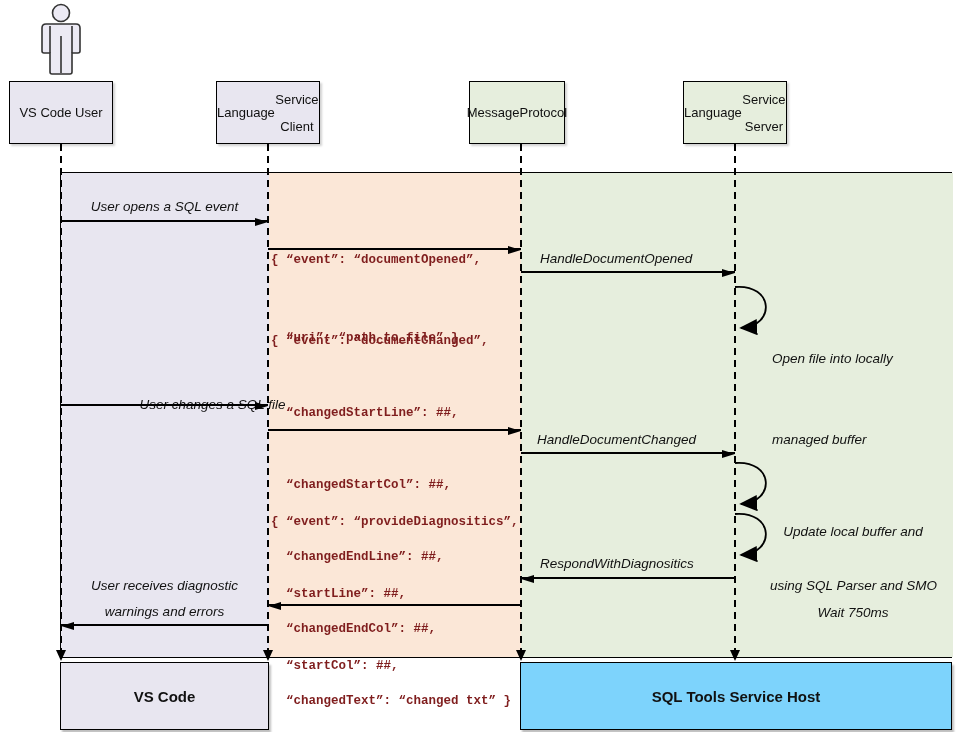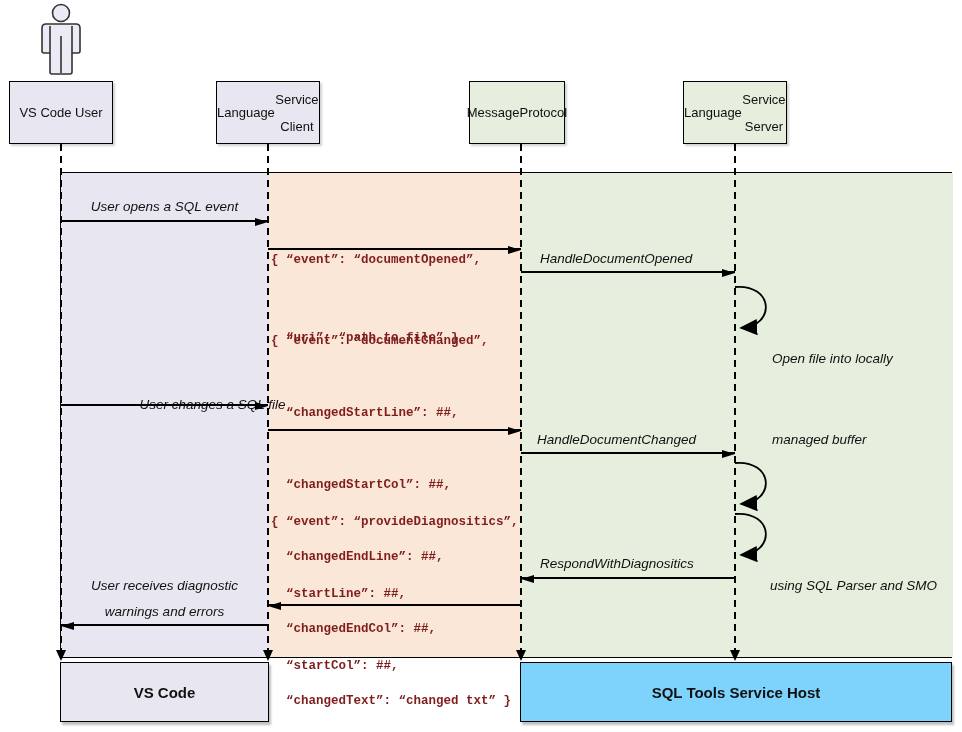--- a/index.html
+++ b/index.html
@@ -50,21 +50,21 @@
   .note.center{text-align:center;}
   .json-block{
     position:absolute;font-family:"Liberation Mono","DejaVu Sans Mono",monospace;
     font-weight:bold;font-size:12.5px;white-space:pre;color:#7f1d1d;
   }
   .json-block div{white-space:pre;}
   .lh26{line-height:26px;}
   .lh24{line-height:24px;}
   
   .lane-box{
-    position:absolute;top:662px;height:60px;box-sizing:border-box;border:1.7px solid #000;
+    position:absolute;top:662px;height:68px;box-sizing:border-box;border:1.7px solid #000;
     display:flex;align-items:center;justify-content:center;
     font-size:15px;font-weight:bold;box-shadow:2px 3px 2px rgba(0,0,0,0.25);
   }
   .person{position:absolute;left:38px;top:2px;}
 </style>
 </head>
 <body>
 
 <div class="stage">
 
@@ -138,20 +138,24 @@
   <div class="msg-label center" style="left:61px;top:396px;width:207px;margin-left:48px;">User changes a SQL file</div>
   <div class="arrow r" style="left:61px;top:404px;width:207px;"></div>
   <div class="arrow r" style="left:268px;top:429px;width:253px;"></div>
 
   <div class="msg-label" style="left:537px;top:431px;">HandleDocumentChanged</div>
   <div class="arrow r" style="left:521px;top:452px;width:214px;"></div>
 
   <svg class="loop-svg" style="left:734px;top:460px;" width="44" height="48" viewBox="0 0 44 48">
     <path d="M1,3 C40,0 42,42 7,44" fill="none" stroke="#000" stroke-width="1.8" marker-end="url(#ah)"></path>
   </svg>
+  <div class="note center" style="left:766px;top:464px;width:174px;">
+    <div>Update local buffer and</div>
+    <div>Wait 750ms</div>
+  </div>
 
   <svg class="loop-svg" style="left:734px;top:511px;" width="44" height="48" viewBox="0 0 44 48">
     <path d="M1,3 C40,0 42,42 7,44" fill="none" stroke="#000" stroke-width="1.8" marker-end="url(#ah)"></path>
   </svg>
   <div class="note" style="left:770px;top:518px;">
     <div>using SQL Parser and SMO</div>
   </div>
 
   <div class="json-block lh24" style="left:271px;top:462px;">
     <div>{ “event”: “provideDiagnositics”,</div>

